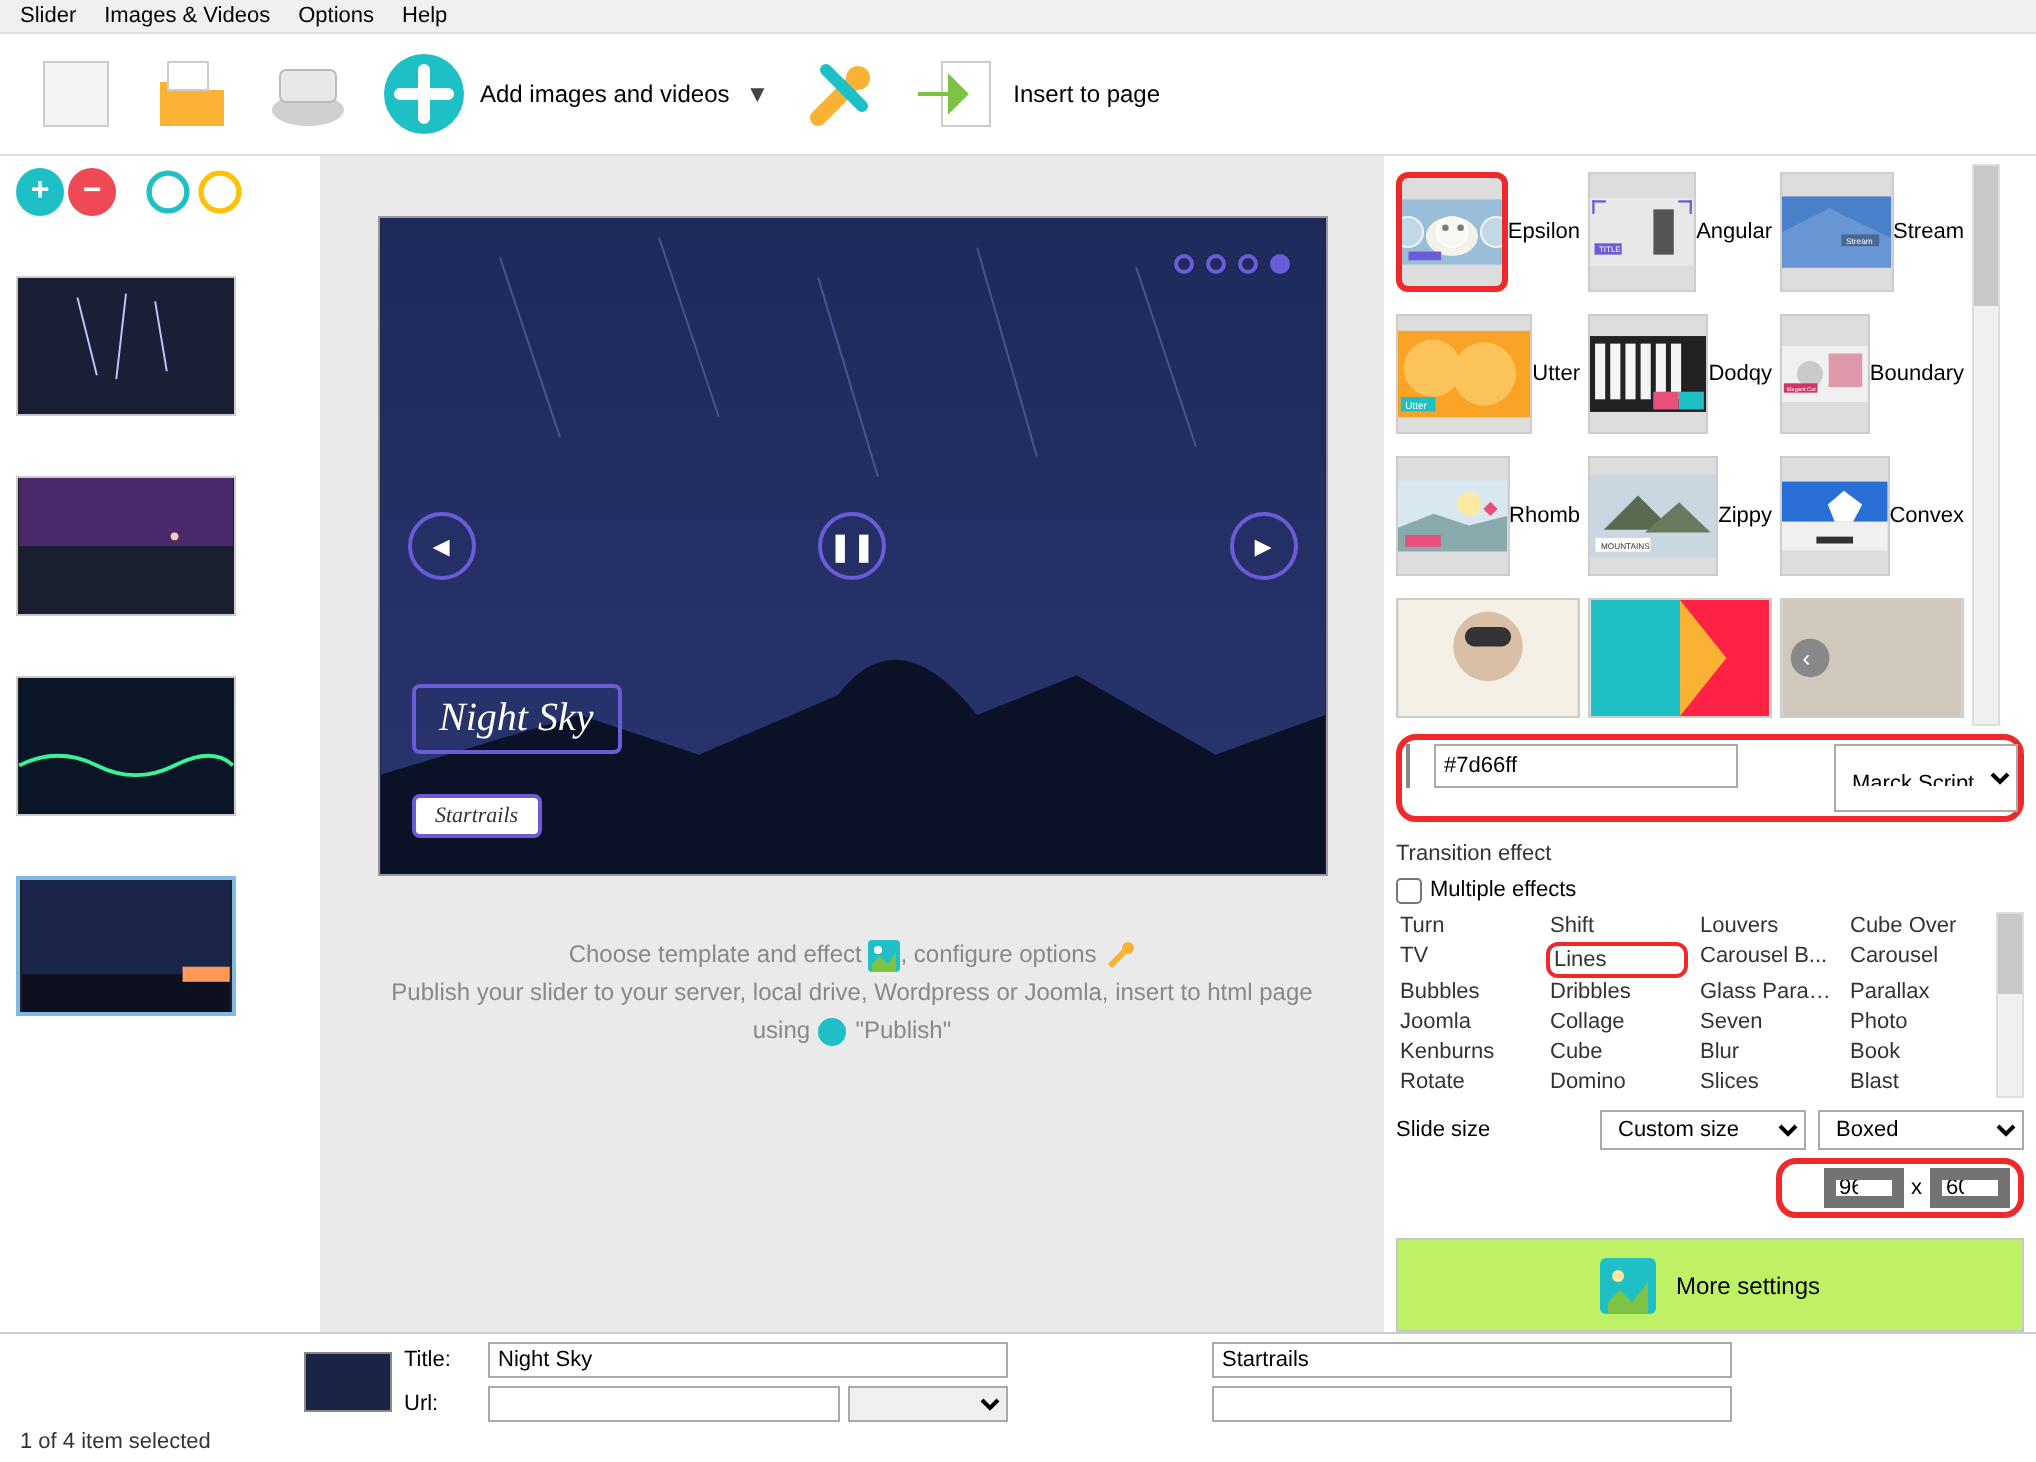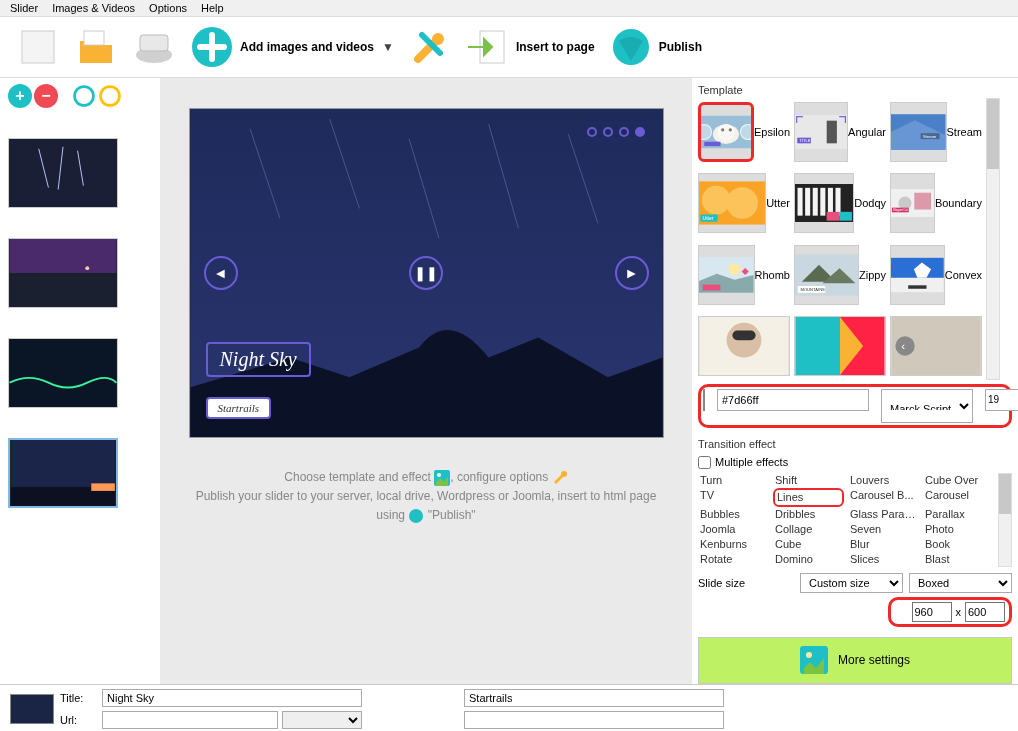--- a/index.html
+++ b/index.html
@@ -4,21 +4,21 @@
 <style>
 * { box-sizing: border-box; margin: 0; padding: 0; }
 body { font-family: "Segoe UI", Tahoma, sans-serif; font-size: 11px; background: #fff; width: 1018px; height: 731px; overflow: hidden; display: flex; flex-direction: column; }
 
 
 .menubar { display: flex; gap: 14px; padding: 2px 10px; background: #f0f0f0; border-bottom: 1px solid #ddd; }
 .menubar span { cursor: pointer; }
 
 
 .toolbar { display: flex; align-items: center; gap: 2px; padding: 4px 10px; border-bottom: 1px solid #ddd; background: #fff; }
-.tbtn { display: flex; align-items: center; gap: 6px; padding: 4px 6px; cursor: pointer; font-weight: bold; }
+.tbtn { display: flex; align-items: center; gap: 6px; padding: 4px 6px; cursor: pointer; }
 .tbtn-lg svg { width: 44px; height: 44px; }
 .tbtn span { font-size: 12px; }
 .dropdown-caret { font-size: 10px; color: #444; margin-left: 2px; }
 
 
 .main { flex: 1; display: flex; overflow: hidden; }
 
 
 .leftcol { width: 160px; padding: 6px 8px; display: flex; flex-direction: column; gap: 30px; }
 .circle-tools { display: flex; gap: 2px; align-items: center; }
@@ -56,42 +56,42 @@
 .tmpl-thumb { width: 92px; height: 60px; border: 1px solid #ccc; background: #ddd; position: relative; overflow: hidden; }
 .tmpl-thumb svg { width: 100%; height: 100%; display: block; }
 .t-play { position: absolute; top: 50%; left: 50%; transform: translate(-50%,-50%); display: flex; gap: 6px; }
 .tpc { width: 16px; height: 16px; border-radius: 50%; background: rgba(255,255,255,0.4); border: 1px solid rgba(255,255,255,0.8); }
 .scrollbar { grid-row: 1 / span 4; grid-column: 4; background: #f0f0f0; border: 1px solid #ddd; position: relative; }
 .scrollthumb { position: absolute; top: 0; left: 0; right: 0; height: 70px; background: #c8c8c8; }
 
 .font-row { display: flex; gap: 12px; margin-top: 4px; border: 3px solid #ef2929; border-radius: 10px; padding: 2px; align-items: flex-start; }
 .colorbox { width: 22px; height: 22px; background: #7d66ff; border: 1px solid #888; }
 .txtinput { flex: 0 0 70px; height: 22px; border: 1px solid #aaa; padding: 0 4px; font-size: 11px; }
-.selinput { flex: 1; height: 34px; border: 1px solid #aaa; padding: 12px 4px; font-size: 11px; background: #fff; }
+.selinput { flex: 1; height: 34px; border: 1px solid #aaa; padding: 12px 4px; font-size: 11px; background: #fff; margin-left: 36px; }
 .spin { width: 36px; height: 22px; border: 1px solid #aaa; padding: 0 2px; font-size: 10px; }
 
 .cb-row { display: flex; align-items: center; gap: 4px; margin: 4px 0; }
 .effects-grid { display: grid; grid-template-columns: repeat(4, 1fr) 14px; gap: 0 4px; font-size: 11px; color: #333; height: 96px; overflow: hidden; }
 .eff { padding: 1px 2px; cursor: pointer; white-space: nowrap; overflow: hidden; text-overflow: ellipsis; }
 .eff.sel { border: 2px solid #ef2929; border-radius: 6px; }
 .escroll { grid-row: 1 / span 6; grid-column: 5; background: #f0f0f0; border: 1px solid #ddd; position: relative; }
 .escroll .scrollthumb { height: 40px; }
 
 .size-row { display: flex; align-items: center; gap: 6px; margin-top: 6px; }
 .size-row .lbl { width: 96px; }
 .selsm { flex: 1; height: 20px; border: 1px solid #aaa; font-size: 11px; background: #fff; padding: 0 4px; }
 
 .wh-row { display: flex; justify-content: flex-end; align-items: center; gap: 4px; margin-top: 4px; border: 3px solid #ef2929; border-radius: 10px; padding: 2px 4px; width: 124px; margin-left: auto; }
-.wh-row input { width: 40px; height: 20px; border: 1px solid #737373; font-size: 11px; padding: 0 2px; }
+.wh-row input { width: 40px; height: 20px; border: 6px solid #737373; font-size: 11px; padding: 0 2px; }
 
 .more-btn { margin-top: 10px; height: 48px; border: 1px solid #c8c8c8; background: #bef264; display: flex; align-items: center; justify-content: center; gap: 10px; cursor: pointer; font-size: 12px; }
 
 
 .bottom { border-top: 1px solid #ccc; }
-.meta-row { display: flex; align-items: center; padding: 4px 10px 2px; gap: 6px; }
+.meta-row { display: flex; align-items: center; padding: 4px 10px 2px; gap: 6px; justify-content: center; }
 .meta-thumb { width: 44px; height: 30px; background: #1a2545; border: 1px solid #888; }
 .meta-fields { display: grid; grid-template-columns: 36px 260px 90px 260px; gap: 4px 6px; align-items: center; }
 .meta-fields input, .meta-fields select { height: 18px; border: 1px solid #aaa; font-size: 11px; padding: 0 4px; }
 .status { padding: 2px 10px 4px; font-size: 11px; color: #333; }
 </style>
 </head>
 <body>
 
 <div class="menubar">
   <span>Slider</span>
@@ -132,27 +132,20 @@
         <circle cx="30" cy="14" r="6" fill="#f9b233"></circle>
         <path d="M14 10 L32 28" stroke="#1ec0c5" stroke-width="6" stroke-linecap="round"></path>
       </svg>
     </div>
   <div class="tbtn tbtn-lg">
     <svg viewBox="0 0 44 44">
         <rect x="14" y="6" width="24" height="32" fill="#fff" stroke="#ccc"></rect>
         <path d="M2 22 L24 22 M18 14 L26 22 L18 30 z" fill="#7cc243" stroke="#7cc243" stroke-width="2"></path>
       </svg>
     <span>Insert to page</span>
-  </div>
-  <div class="tbtn tbtn-lg">
-    <svg viewBox="0 0 44 44">
-        <circle cx="22" cy="22" r="18" fill="#1ec0c5"></circle>
-        <path d="M10 16 q12 -8 24 0 q-6 10 -12 20 q-6 -10 -12 -20" fill="#16a0a5" opacity="0.6"></path>
-      </svg>
-    <span>Publish</span>
   </div>
 </div>
 
 <div class="main">
 
   <div class="leftcol">
     <div class="circle-tools">
       <div class="circle circ-add">+</div>
       <div class="circle circ-del">−</div>
       <div style="width:10px"></div>
@@ -228,21 +221,20 @@
           <circle cx="12" cy="4" r="3" fill="#f9b233"></circle>
         </svg><br>
       <span>Publish your slider to your server, local drive, Wordpress or Joomla, insert to html page</span><br>
       <span>using </span><svg class="help-icon" viewBox="0 0 16 16">
           <circle cx="8" cy="8" r="7" fill="#1ec0c5"></circle>
         </svg><span> "Publish"</span>
     </div>
   </div>
 
   <div class="right">
-    <div class="section-label">Template</div>
     <div class="tmpl-grid">
       <div class="tmpl-item sel">
           <div class="tmpl-thumb">
             <svg viewBox="0 0 92 60">
               <rect width="92" height="60" fill="#9abed8"></rect>
               <ellipse cx="46" cy="34" rx="24" ry="18" fill="#f5f2ea"></ellipse>
               <circle cx="40" cy="26" r="3" fill="#222"></circle>
               <circle cx="54" cy="26" r="3" fill="#222"></circle>
               <rect x="6" y="48" width="30" height="8" fill="#6b5bd6"></rect>
             </svg>
@@ -463,13 +455,14 @@
       <input value="Startrails" style="">
       <span>Url:</span>
       <div style="display:flex;gap:4px">
           <input style="flex: 1 1 0%;">
           <select style="width:80px"><option></option></select>
         </div>
       <div></div>
       <input style="">
     </div>
   </div>
+  <div class="status">1 of 4 item selected</div>
 </div>
 
 </body></html>

